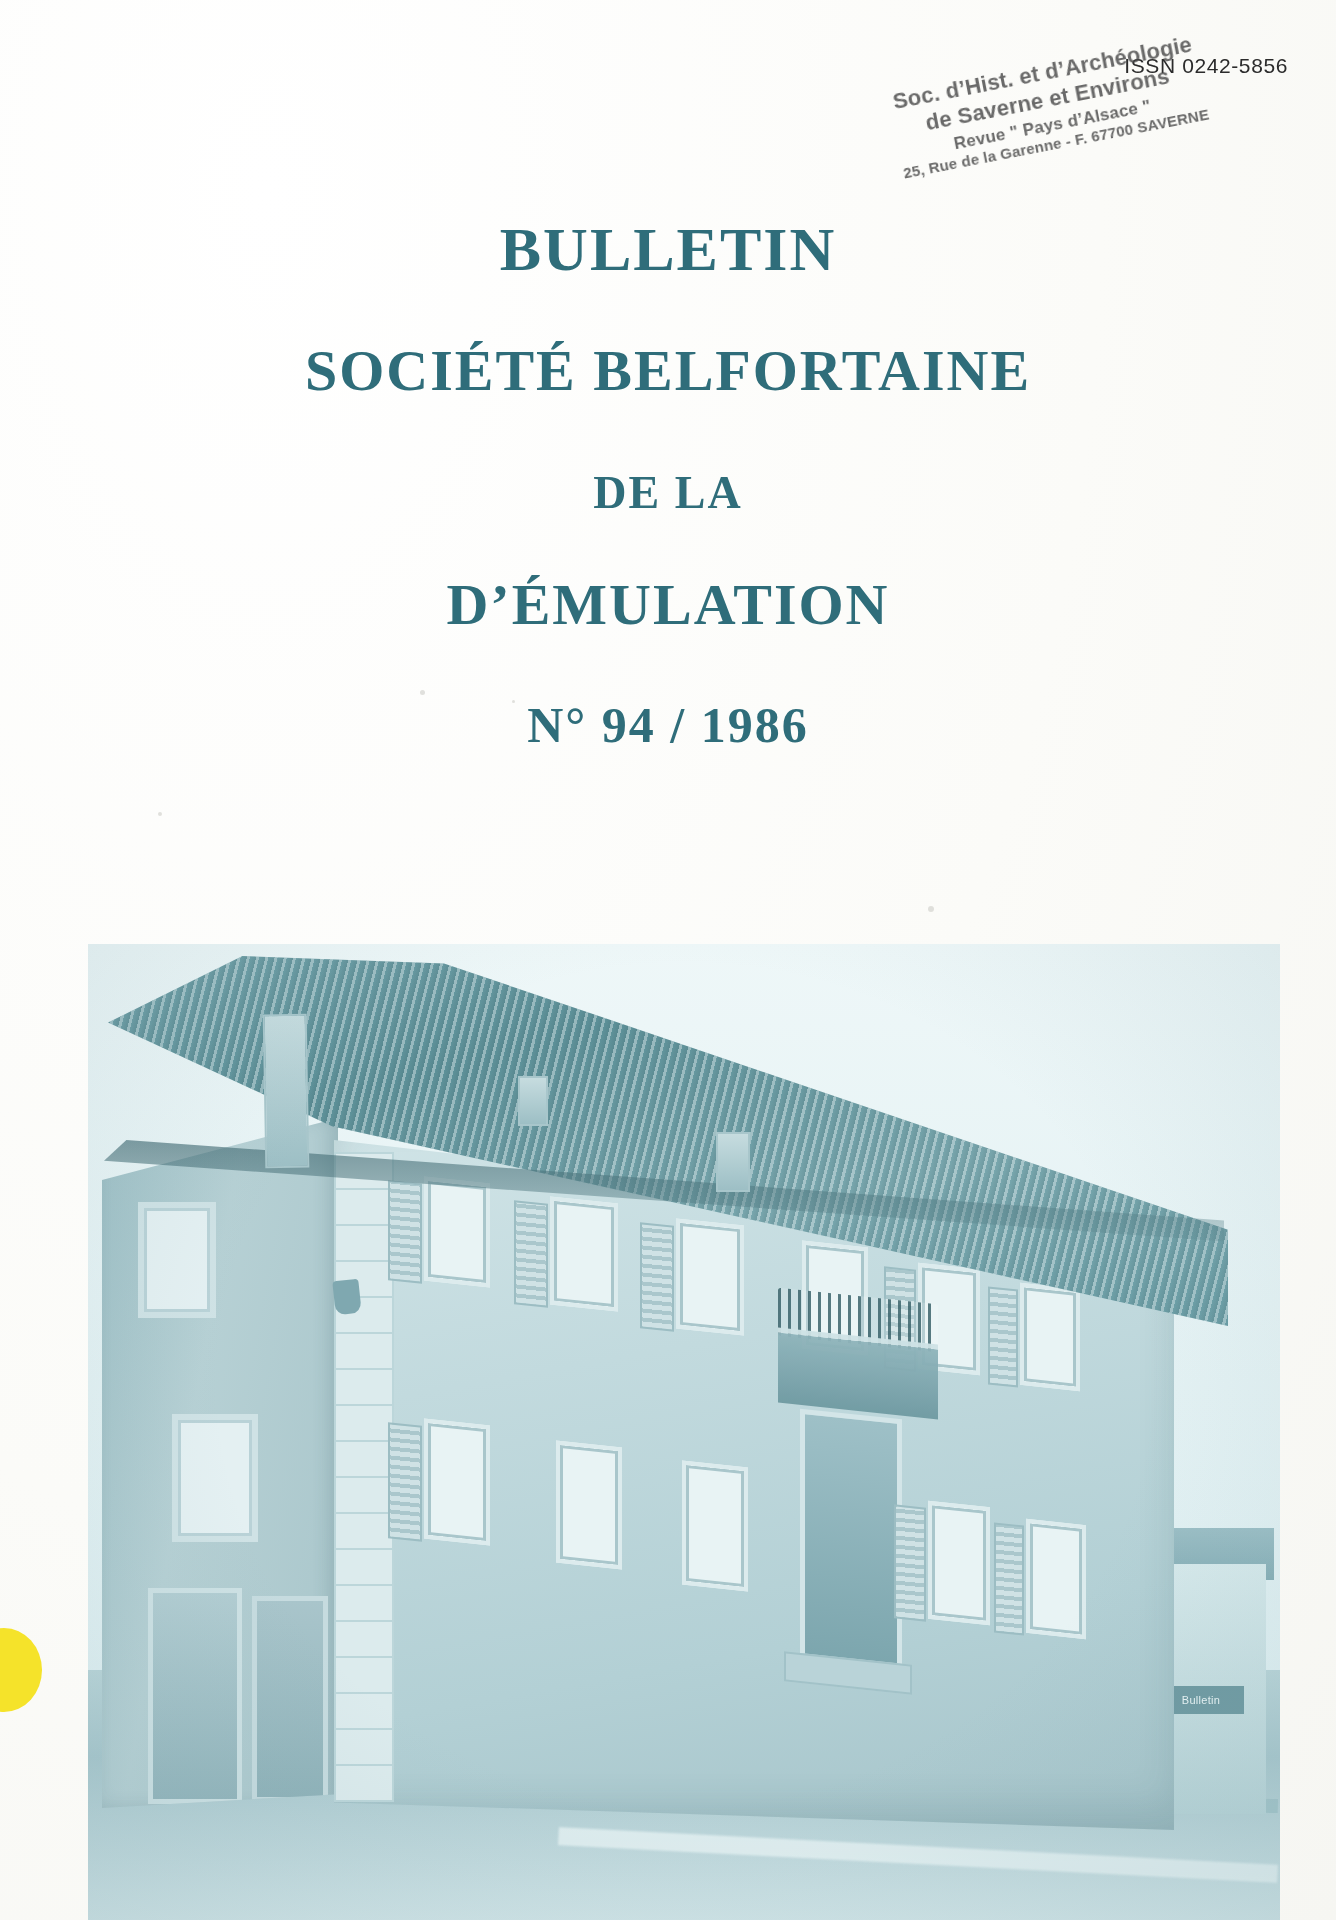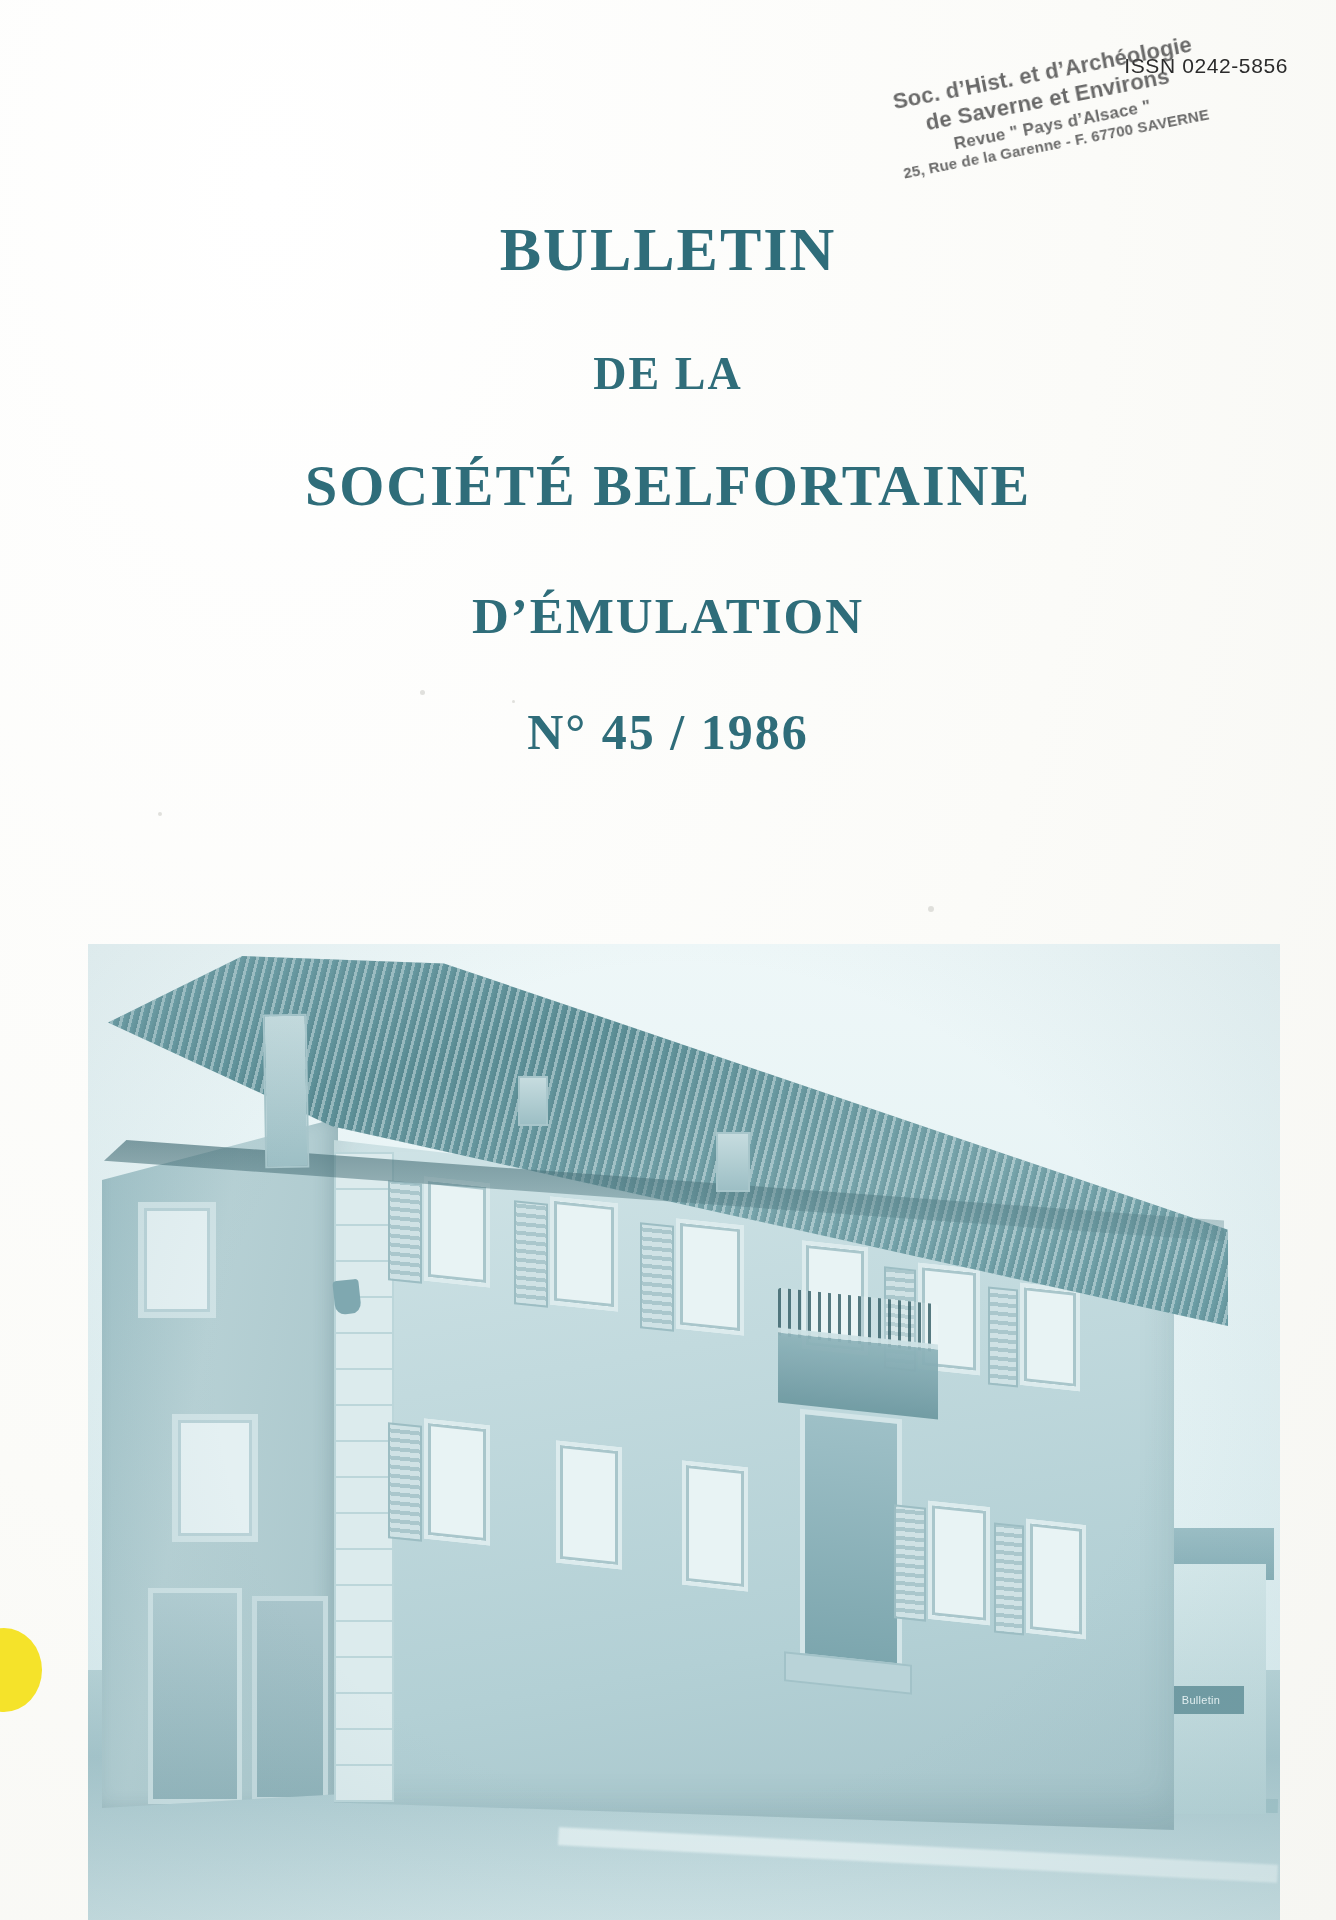--- a/index.html
+++ b/index.html
@@ -71,21 +71,21 @@
   }
   .title-block .line {
     font-family: "Liberation Serif", serif;
     font-weight: 700;
     color: #2f6d7a;
     letter-spacing: 2px;
   }
   .t-bulletin { font-size: 62px; letter-spacing: 3px; }
   .t-dela     { font-size: 46px; margin-top: 62px; letter-spacing: 4px; }
   .t-societe  { font-size: 58px; margin-top: 52px; letter-spacing: 3px; }
-  .t-emul     { font-size: 51px; margin-top: 68px; letter-spacing: 3px; }
+  .t-emul     { font-size: 58px; margin-top: 52px; letter-spacing: 3px; }
   .t-num      { font-size: 50px; margin-top: 58px; letter-spacing: 3px; font-family: "Liberation Sans", sans-serif; font-weight: 700; }
 
   
   .speck {
     position: absolute;
     background: #c9c9c2;
     border-radius: 50%;
     opacity: 0.55;
   }
 
@@ -371,24 +371,24 @@
 
   <div class="stamp">
     <div class="s1">Soc. d’Hist. et d’Archéologie</div>
     <div class="s2">de Saverne et Environs</div>
     <div class="s3">Revue  " Pays  d’Alsace "</div>
     <div class="s4">25, Rue de la Garenne - F. 67700 SAVERNE</div>
   </div>
 
   <div class="title-block">
     <div class="line t-bulletin">BULLETIN</div>
+    <div class="line t-societe">SOCIÉTÉ  BELFORTAINE</div>
     <div class="line t-dela">DE  LA</div>
-    <div class="line t-societe">SOCIÉTÉ  BELFORTAINE</div>
     <div class="line t-emul">D’ÉMULATION</div>
-    <div class="line t-num">N° 45 / 1986</div>
+    <div class="line t-num">N° 94 / 1986</div>
   </div>
 
   <div class="speck" style="left:420px; top:690px; width:5px; height:5px;"></div>
   <div class="speck" style="left:928px; top:906px; width:6px; height:6px;"></div>
   <div class="speck" style="left:158px; top:812px; width:4px; height:4px;"></div>
   <div class="speck" style="left:512px; top:700px; width:3px; height:3px;"></div>
 
   <div class="yellow-blob"></div>
 
   <div class="photo">

